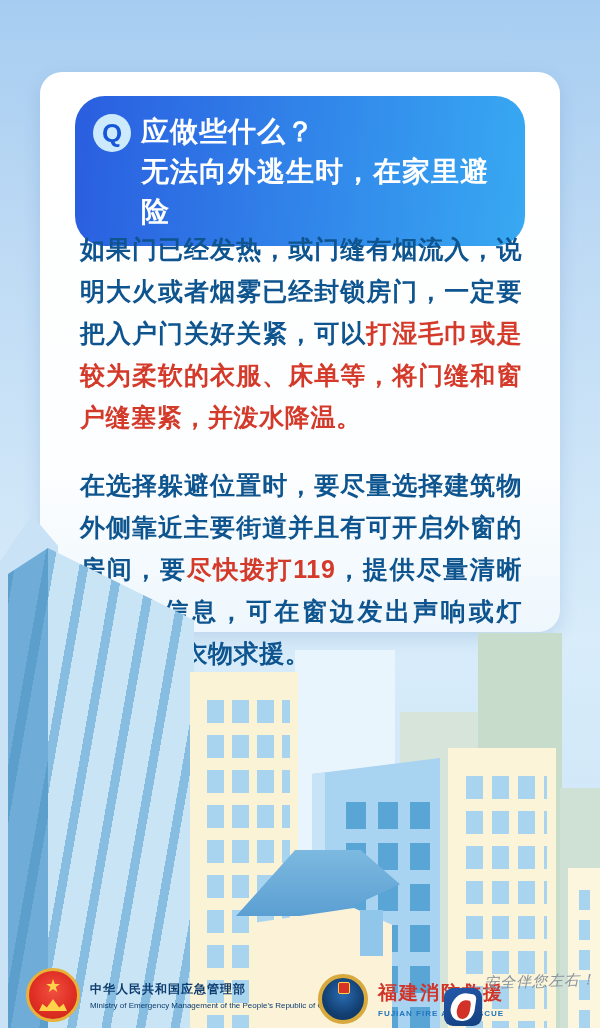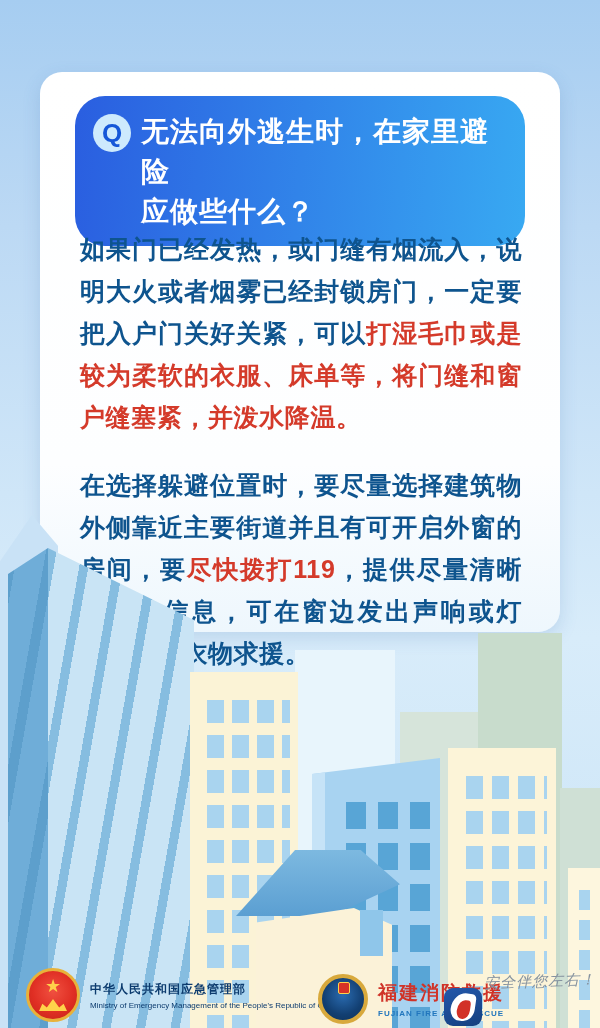--- a/index.html
+++ b/index.html
@@ -113,22 +113,22 @@
 </style>
 </head>
 <body>
 
 <div id="poster">
 
   <div class="card">
     <div class="bubble">
       <div class="qbadge">Q</div>
       <div class="qtext">
+        <span>应做些什么？</span>
         <span>无法向外逃生时，在家里避险</span>
-        <span>应做些什么？</span>
       </div>
     </div>
     <div class="card-body">
       <p class="para"><span class="seg-blue">如果门已经发热，或门缝有烟流入，说明大火或者烟雾已经封锁房门，一定要把入户门关好关紧，可以</span><span class="seg-red">打湿毛巾或是较为柔软的衣服、床单等，将门缝和窗户缝塞紧，并泼水降温。</span></p>
       <p class="para"><span class="seg-blue">在选择躲避位置时，要尽量选择建筑物外侧靠近主要街道并且有可开启外窗的房间，要</span><span class="seg-red">尽快拨打119</span><span class="seg-blue">，提供尽量清晰具体的信息，可在窗边发出声响或灯光、挥舞衣物求援。</span></p>
     </div>
   </div>
 
   <div class="scape">
     <div class="b sil-left"></div>

